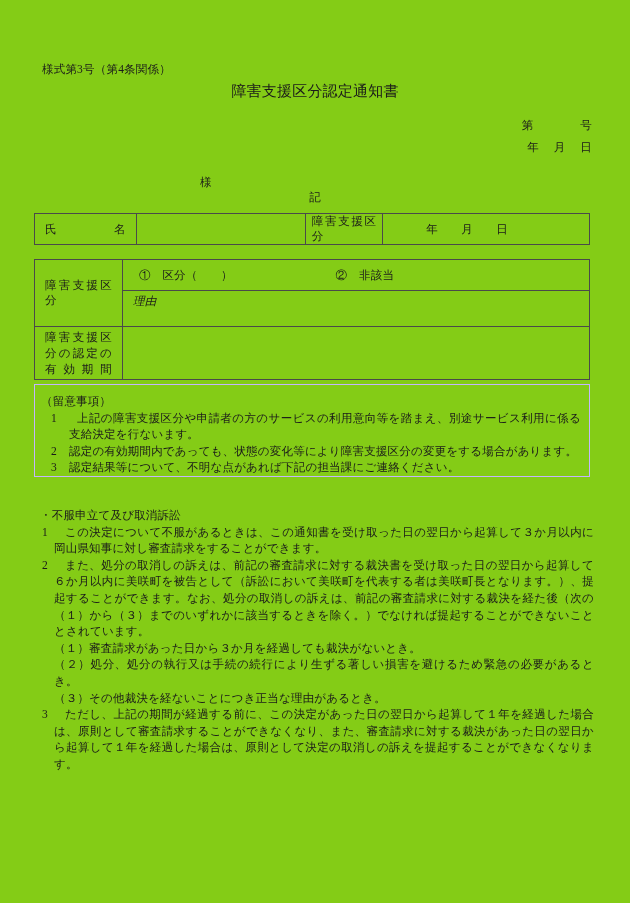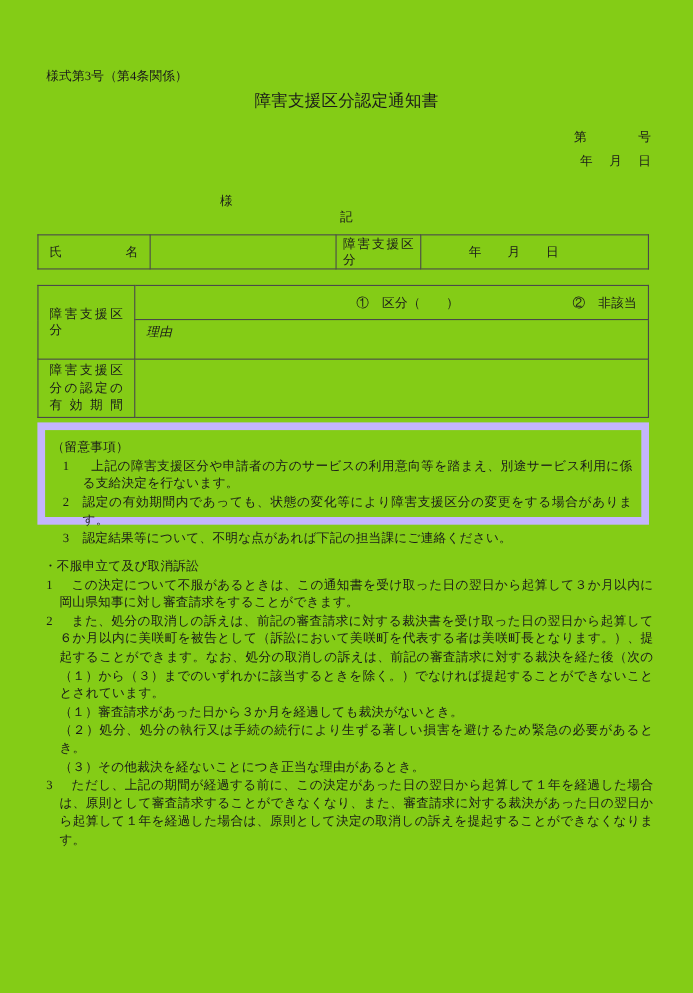--- a/index.html
+++ b/index.html
@@ -31,30 +31,30 @@
   .t1 .c1{width:100px;}
   .t1 .c2{width:166px;}
   .t1 .c3{width:76px;padding:0 6px;}
   .t1 .c4{width:203px;text-align:center;padding-right:48px;}
 
   .t2{margin-top:14px;width:556px;}
   .t2 .c1{width:88px;}
   .t2 .r1{height:31px;}
   .t2 .r2{height:36px;font-style:italic;}
   .t2 .r3{height:36px;}
-  .t2 .opts{padding-left:16px;text-align:right;}
+  .t2 .opts{padding-left:16px;}
   .t2 .opt2{margin-left:103px;}
   .t2 .reason{vertical-align:top;padding:3px 10px;}
   .t2 .validity{padding:2px 10px;line-height:16px;}
 
   .notes-box{
     box-sizing:border-box;
     width:556px;height:93px;
     margin:4px 0 0 34px;
-    border:7px solid #c4b5fd;
+    border:1px solid #c4b5fd;
     padding:8px 8px 0 6px;
     line-height:16.5px;
   }
   .note-item{display:flex;margin-left:10px;}
   .note-num{width:18px;flex-shrink:0;}
   .note-text{flex:1;text-indent:8px;text-align:justify;}
   .note-text.noindent{text-indent:0;}
 
   .appeal{margin:30px 36px 0 42px;line-height:16.6px;}
   .appeal-heading{margin-left:-2px;}

